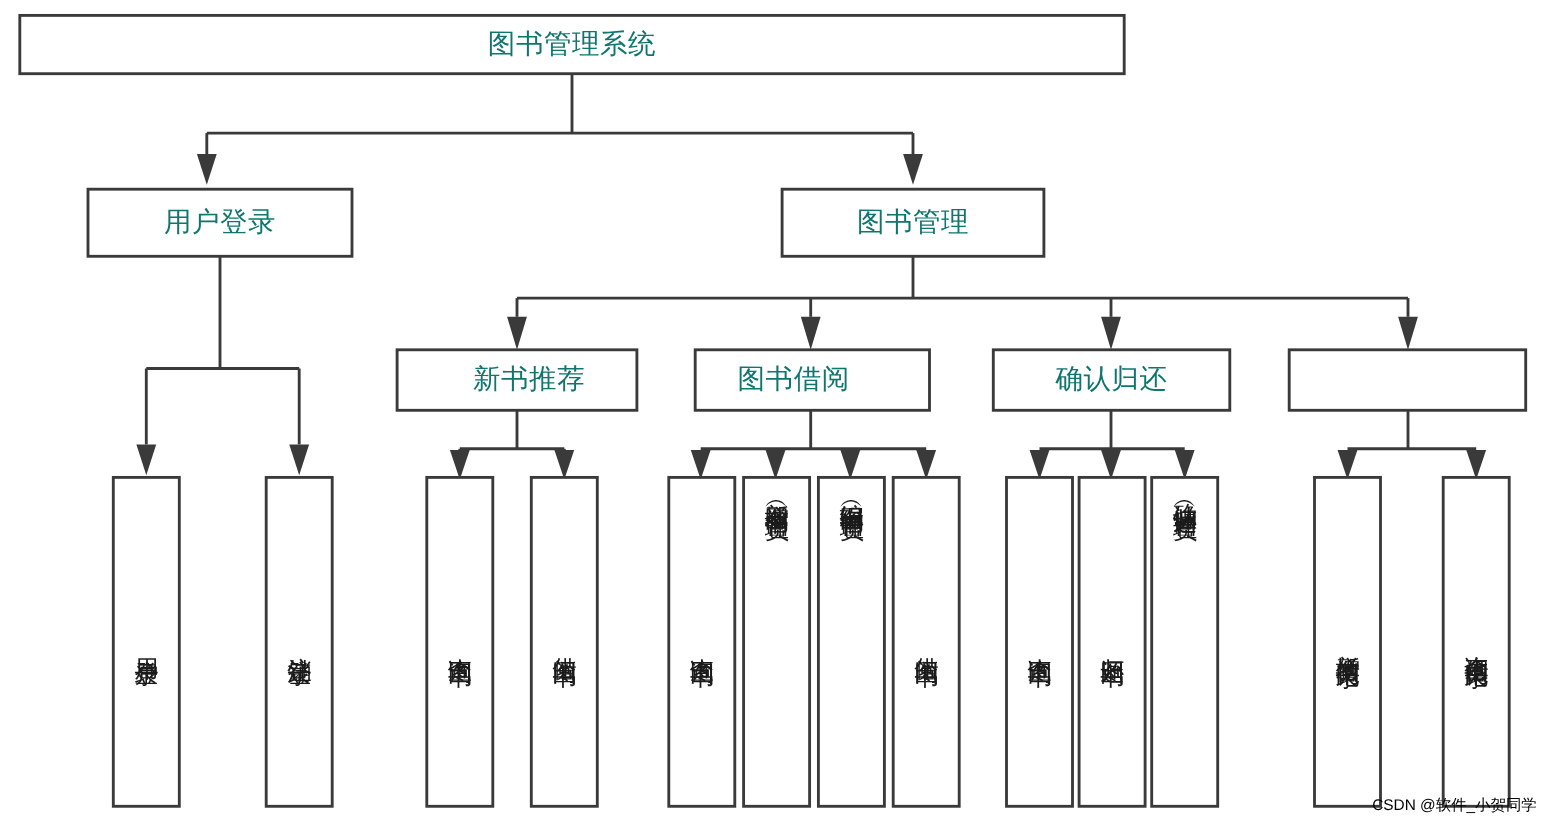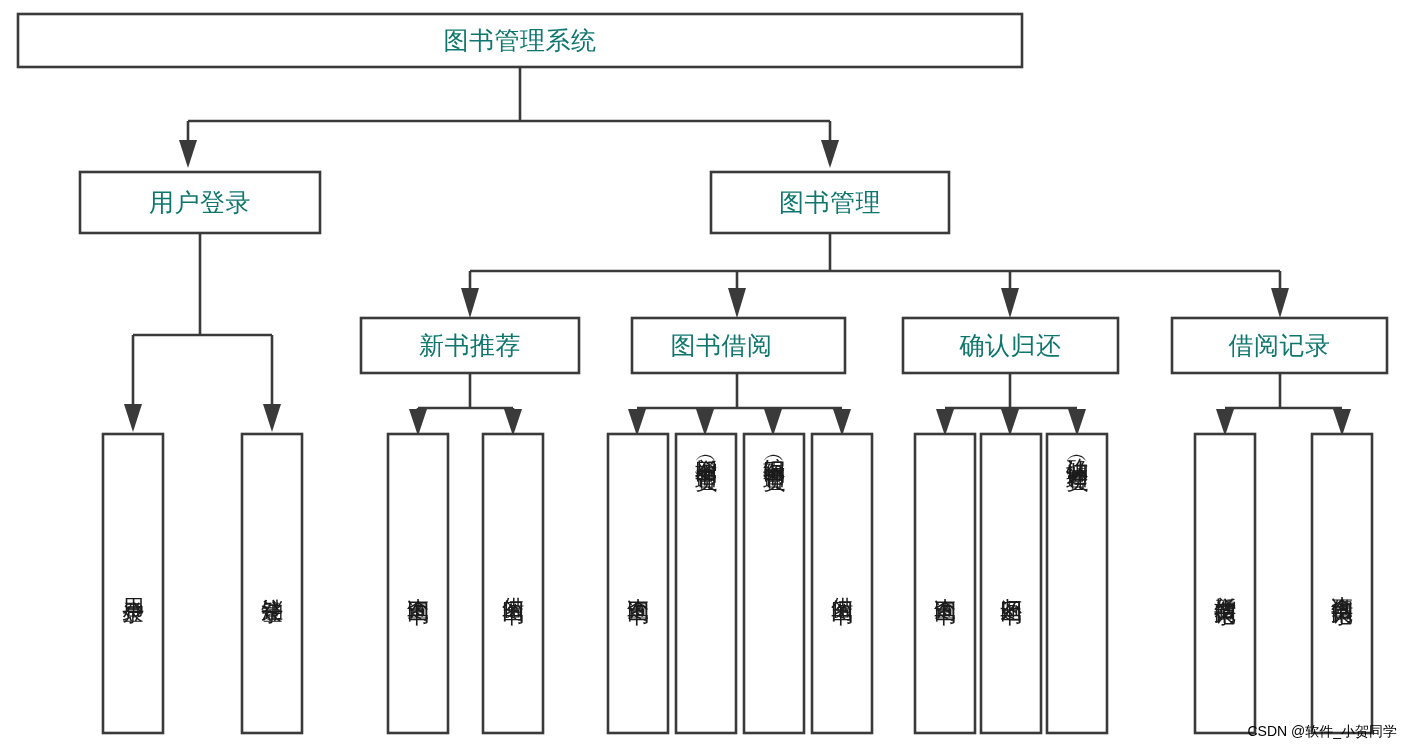--- a/index.html
+++ b/index.html
@@ -179,24 +179,23 @@
 
     <rect class="node-rect" x="1195" y="434" width="60" height="299"></rect>
     <rect class="node-rect" x="1312" y="434" width="60" height="299"></rect>
   </svg>
 
   <div class="node-label-h" style="left:18px; top:14px; width:1004px; height:53px;">图书管理系统</div>
 
   <div class="node-label-h" style="left:80px; top:172px; width:240px; height:61px;">用户登录</div>
   <div class="node-label-h" style="left:711px; top:172px; width:238px; height:61px;">图书管理</div>
 
-  <div class="node-label-h" style="left:361px; top:318px; width:218px; height:55px;">新书推荐</div>
+  <div class="node-label-h" style="left:372px; top:318px; width:218px; height:55px;">新书推荐</div>
   <div class="node-label-h" style="left:632px; top:318px; width:179px; height:55px;">图书借阅</div>
   <div class="node-label-h" style="left:903px; top:318px; width:215px; height:55px;">确认归还</div>
-  <div class="node-label-h" style="left:1172px; top:318px; width:215px; height:55px;">借阅记录</div>
 
   <div class="node-label-v align-mid" style="left:103px; top:434px; width:60px; height:299px;">用户登录</div>
   <div class="node-label-v align-mid" style="left:242px; top:434px; width:60px; height:299px;">注销登录</div>
 
   <div class="node-label-v align-mid" style="left:388px; top:434px; width:60px; height:299px;">查询图书</div>
   <div class="node-label-v align-mid" style="left:483px; top:434px; width:60px; height:299px;">借阅图书</div>
 
   <div class="node-label-v align-mid" style="left:608px; top:434px; width:60px; height:299px;">查询图书</div>
   <div class="node-label-v" style="left:676px; top:440px; width:60px; height:293px;">新增图书（管理员）</div>
   <div class="node-label-v" style="left:744px; top:440px; width:60px; height:293px;">编辑图书（管理员）</div>

